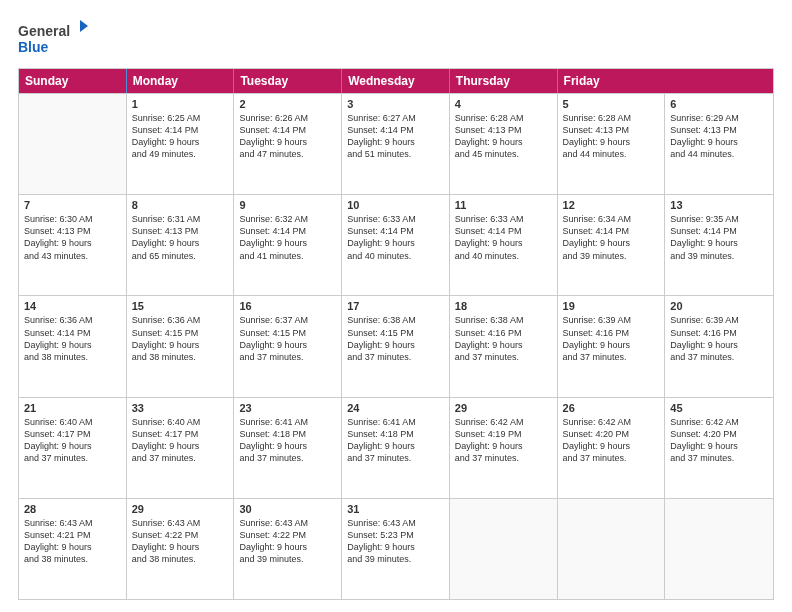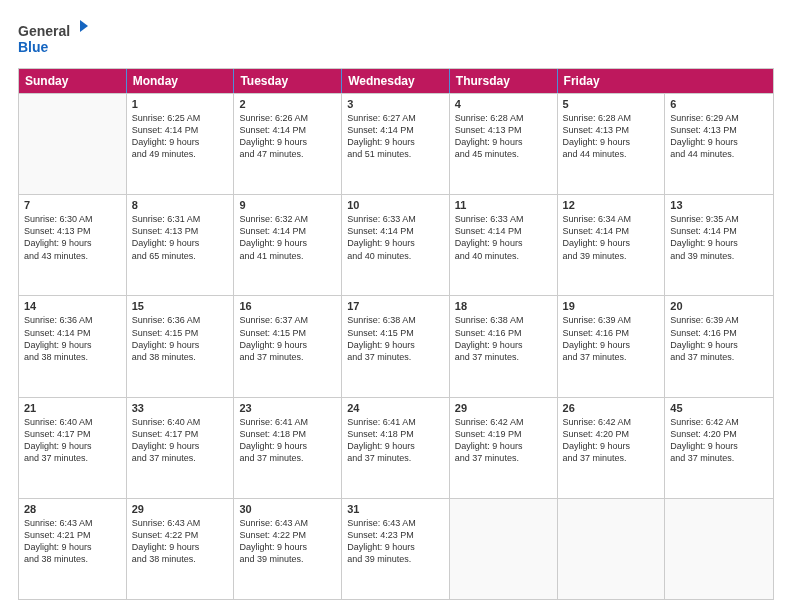--- a/index.html
+++ b/index.html
@@ -340,21 +340,21 @@
           <div class="cal-cell">
         <span class="day-num">30</span>
         <span class="cell-line">Sunrise: 6:43 AM</span>
         <span class="cell-line">Sunset: 4:22 PM</span>
         <span class="cell-line">Daylight: 9 hours</span>
         <span class="cell-line">and 39 minutes.</span>
       </div>
           <div class="cal-cell">
         <span class="day-num">31</span>
         <span class="cell-line">Sunrise: 6:43 AM</span>
-        <span class="cell-line">Sunset: 4:23 PM</span>
+        <span class="cell-line">Sunset: 5:23 PM</span>
         <span class="cell-line">Daylight: 9 hours</span>
         <span class="cell-line">and 39 minutes.</span>
       </div>
           <div class="cal-cell empty"></div>
           <div class="cal-cell empty"></div>
           <div class="cal-cell empty"></div>
         </div>
       </div>
   </div>
 </div>

